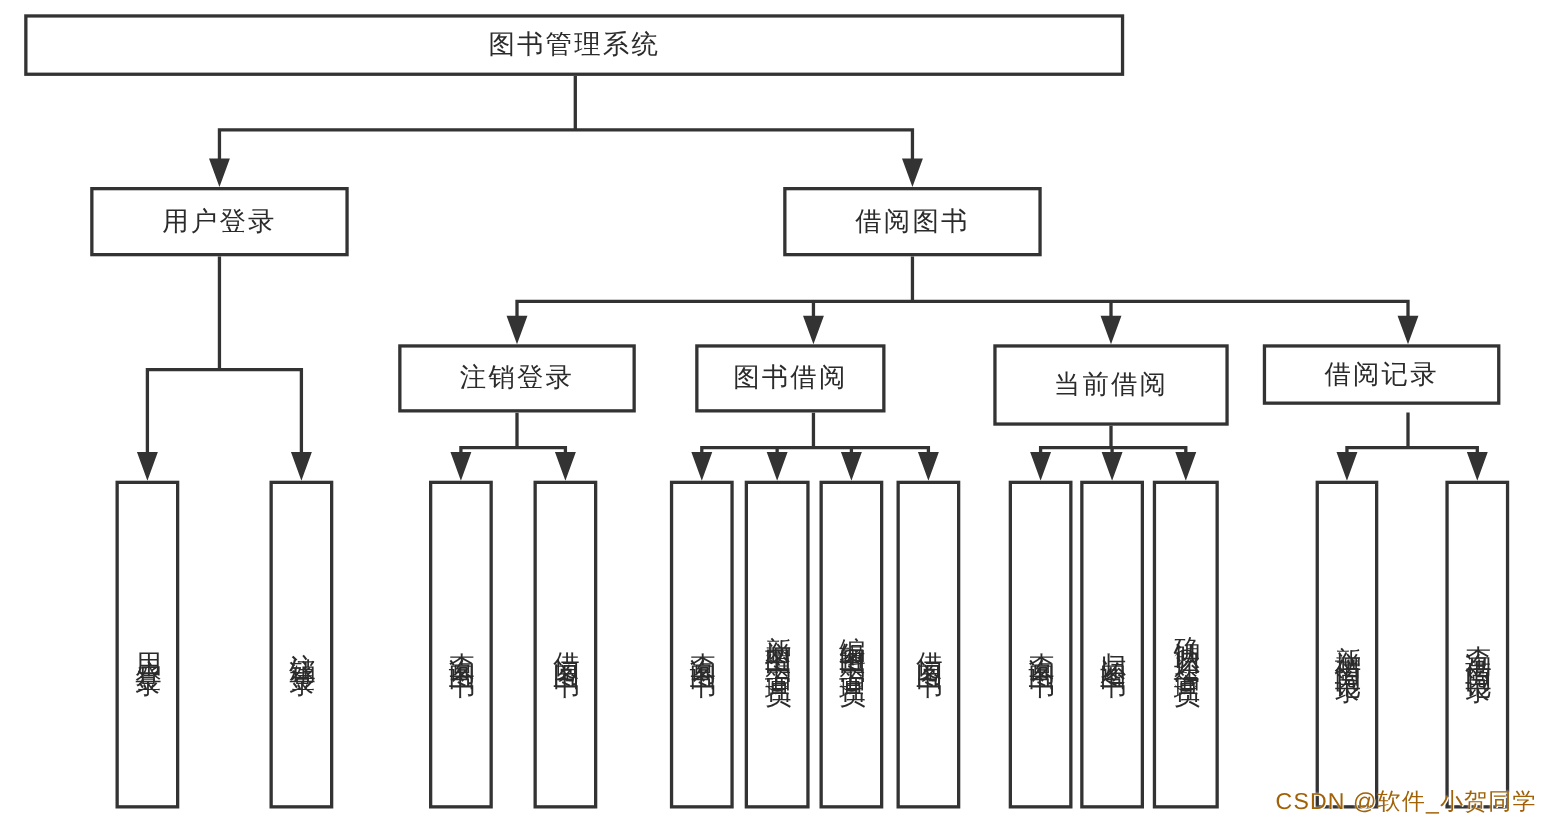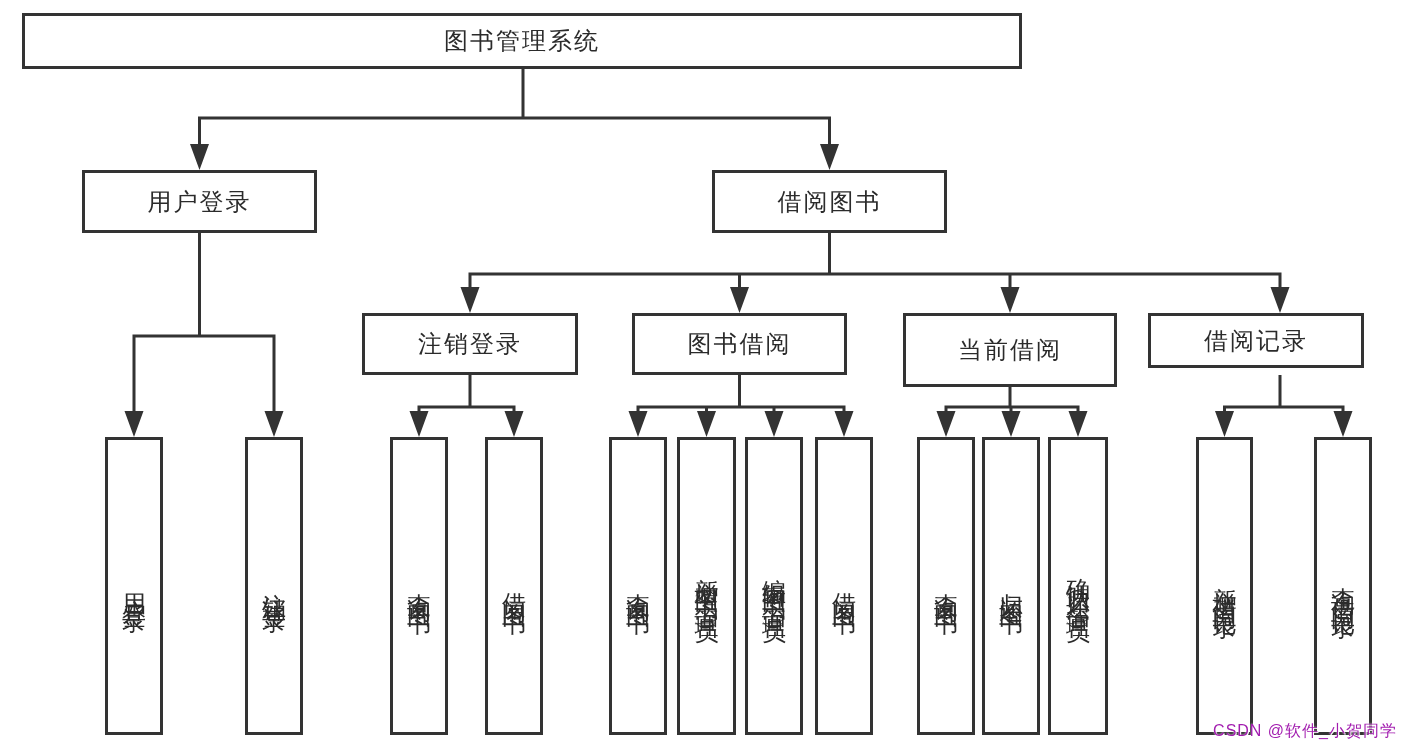--- a/index.html
+++ b/index.html
@@ -44,23 +44,23 @@
   .nv span {
     writing-mode: vertical-rl;
     text-orientation: mixed;
     font-size: 24px;
     letter-spacing: 6px;
   }
   .watermark {
     position: absolute;
     right: 8px;
     bottom: 5px;
-    font-size: 16px;
+    font-size: 21px;
     letter-spacing: 1px;
-    color: #a21caf;
+    color: #a16207;
     text-shadow: 0 0 2px #ffffff, 1px 1px 0 #ffffff;
     white-space: nowrap;
   }
 </style>
 </head>
 <body>
 
 <div class="canvas">
 
   <svg class="connectors" viewBox="0 0 1405 747" width="1405" height="747">
@@ -115,21 +115,21 @@
   <div class="node nh" style="left:82px;top:170px;width:235px;height:63px">
     <span>用户登录</span>
   </div>
   <div class="node nh" style="left:712px;top:170px;width:235px;height:63px">
     <span>借阅图书</span>
   </div>
 
   <div class="node nh" style="left:362px;top:313px;width:216px;height:62px">
     <span>注销登录</span>
   </div>
-  <div class="node nh" style="left:632px;top:313px;width:215px;height:62px">
+  <div class="node nh" style="left:632px;top:313px;width:173px;height:62px">
     <span>图书借阅</span>
   </div>
   <div class="node nh" style="left:903px;top:313px;width:214px;height:74px">
     <span>当前借阅</span>
   </div>
   <div class="node nh" style="left:1148px;top:313px;width:216px;height:55px">
     <span>借阅记录</span>
   </div>
 
   <div class="node nv" style="left:105px;top:437px;width:58px;height:298px">

